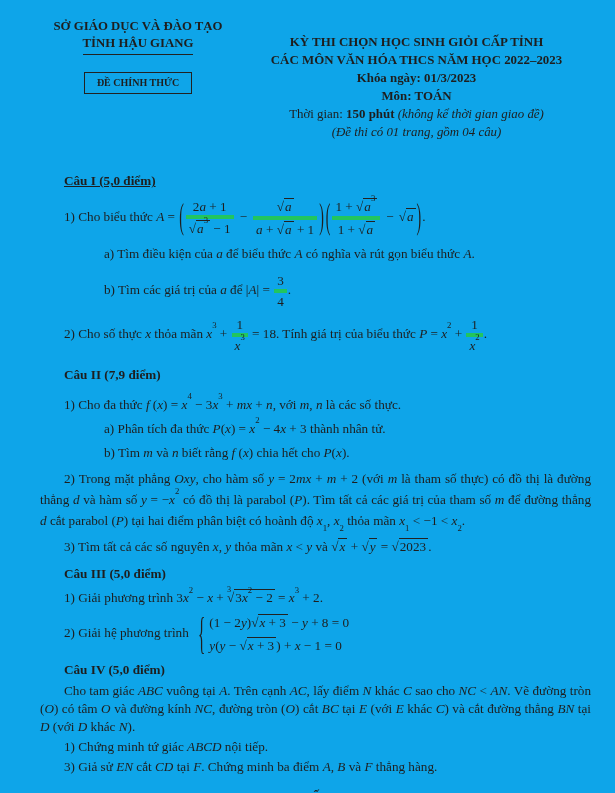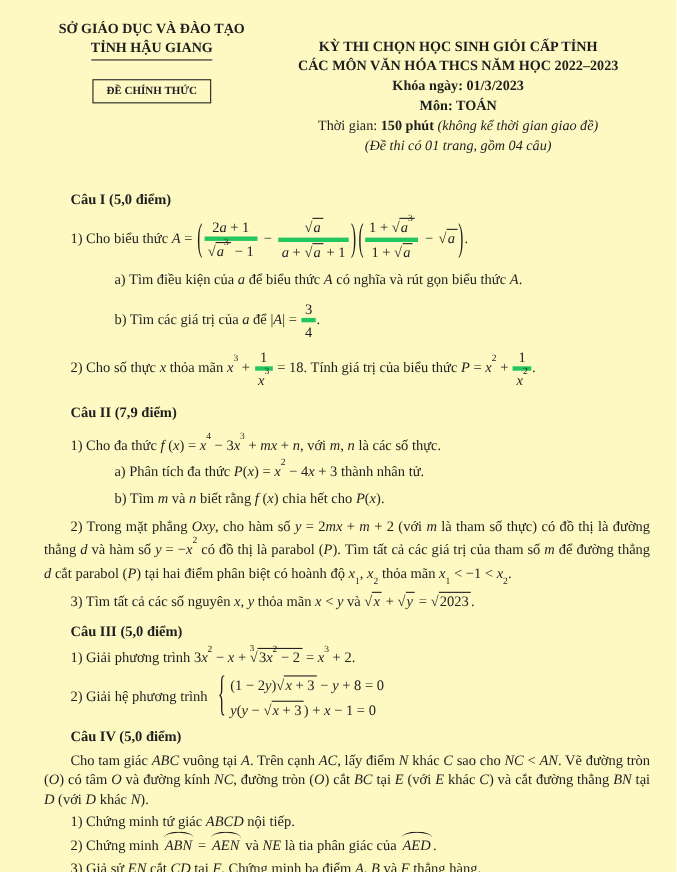--- a/index.html
+++ b/index.html
@@ -1,20 +1,20 @@
 <!DOCTYPE html>
 <html><head>
 <meta charset="utf-8">
 <style>
   html,body{margin:0;padding:0;background:#ffffff;}
   .page{
     position:relative;
     width:615px;height:793px;
     box-sizing:border-box;
-    background:#fef9c3;
+    background:#0ea5e9;
     padding:18px 24px 0 40px;
     font-family:"Liberation Serif","DejaVu Serif",serif;
     font-size:13.2px;
     line-height:1.5;
     color:#1e1e1e;
     overflow:hidden;
   }
   .b{font-weight:bold;}
   
   .hdr{display:flex;align-items:flex-start;}
@@ -40,21 +40,21 @@
   .ri{font-size:62%;position:relative;top:-0.55em;margin-right:-4px;}
   .bp{display:inline-block;vertical-align:middle;transform:scaleY(2.55);font-size:1.05em;padding:0 1px;font-weight:normal;}
   .mo{padding:0 5px;}
   .brace{display:inline-block;vertical-align:middle;transform:scaleY(2.9);font-size:1.15em;margin:0 4px 0 6px;font-weight:normal;}
   .cases{display:inline-flex;flex-direction:column;row-gap:5px;vertical-align:middle;text-align:left;}
   .cl{display:block;line-height:1.25;}
   .wh{display:inline-block;position:relative;padding:2px 2px 0;}
   .wh::before{content:"";position:absolute;left:1px;right:1px;top:-2px;height:5px;
     border-top:1.4px solid #222;border-radius:50% 50% 0 0/100% 100% 0 0;}
   
-  .mt-sec1{margin-top:30px;}
+  .mt-sec1{margin-top:30px;text-decoration:underline;}
   .mt-sec{margin-top:12px;}
   .row-f{margin:7px 0 6px;}
   .row{margin:4px 0;}
   .row-b{margin:9px 0 8px;}
   .row-fr{margin:8px 0;font-family:Liberation Serif, serif;}
   .para-c2{margin:5px 0;line-height:1.62;}
   .para-c4{margin:2px 0;line-height:1.36;text-align:justify;}
   .c4row{padding-left:24px;line-height:1.4;margin:2px 0;}
   .foot{text-align:center;font-weight:bold;margin-top:10px;letter-spacing:1px;}
 </style>
@@ -104,19 +104,18 @@
     <div class="l1" style="margin:6px 0;">2) Giải hệ phương trình <span class="brace">{</span><span class="cases">
           <span class="cl">(1 − 2<i>y</i>)<span class="rad">√</span><span class="rc"><i>x</i> + 3</span> − <i>y</i> + 8 = 0</span>
           <span class="cl"><i>y</i>(<i>y</i> − <span class="rad">√</span><span class="rc"><i>x</i> + 3</span>) + <i>x</i> − 1 = 0</span>
         </span></div>
   </section>
 
   <section>
     <div class="sec-h" style="margin-top:6px;">Câu IV (5,0 điểm)</div>
     <div class="para para-c4">Cho tam giác <i>ABC</i> vuông tại <i>A</i>. Trên cạnh <i>AC</i>, lấy điểm <i>N</i> khác <i>C</i> sao cho <i>NC</i> &lt; <i>AN</i>. Vẽ đường tròn (<i>O</i>) có tâm <i>O</i> và đường kính <i>NC</i>, đường tròn (<i>O</i>) cắt <i>BC</i> tại <i>E</i> (với <i>E</i> khác <i>C</i>) và cắt đường thẳng <i>BN</i> tại <i>D</i> (với <i>D</i> khác <i>N</i>).</div>
     <div class="c4row">1) Chứng minh tứ giác <i>ABCD</i> nội tiếp.</div>
-    <div class="c4row">2) Chứng minh <span class="wh"><i>ABN</i></span> = <span class="wh"><i>AEN</i></span> và <i>NE</i> là tia phân giác của <span class="wh"><i>AED</i></span>.</div>
     <div class="c4row">3) Giả sử <i>EN</i> cắt <i>CD</i> tại <i>F</i>. Chứng minh ba điểm <i>A</i>, <i>B</i> và <i>F</i> thẳng hàng.</div>
   </section>
 
   <div class="foot">-------- HẾT --------</div>
 
 </div>
 
 </body></html>

